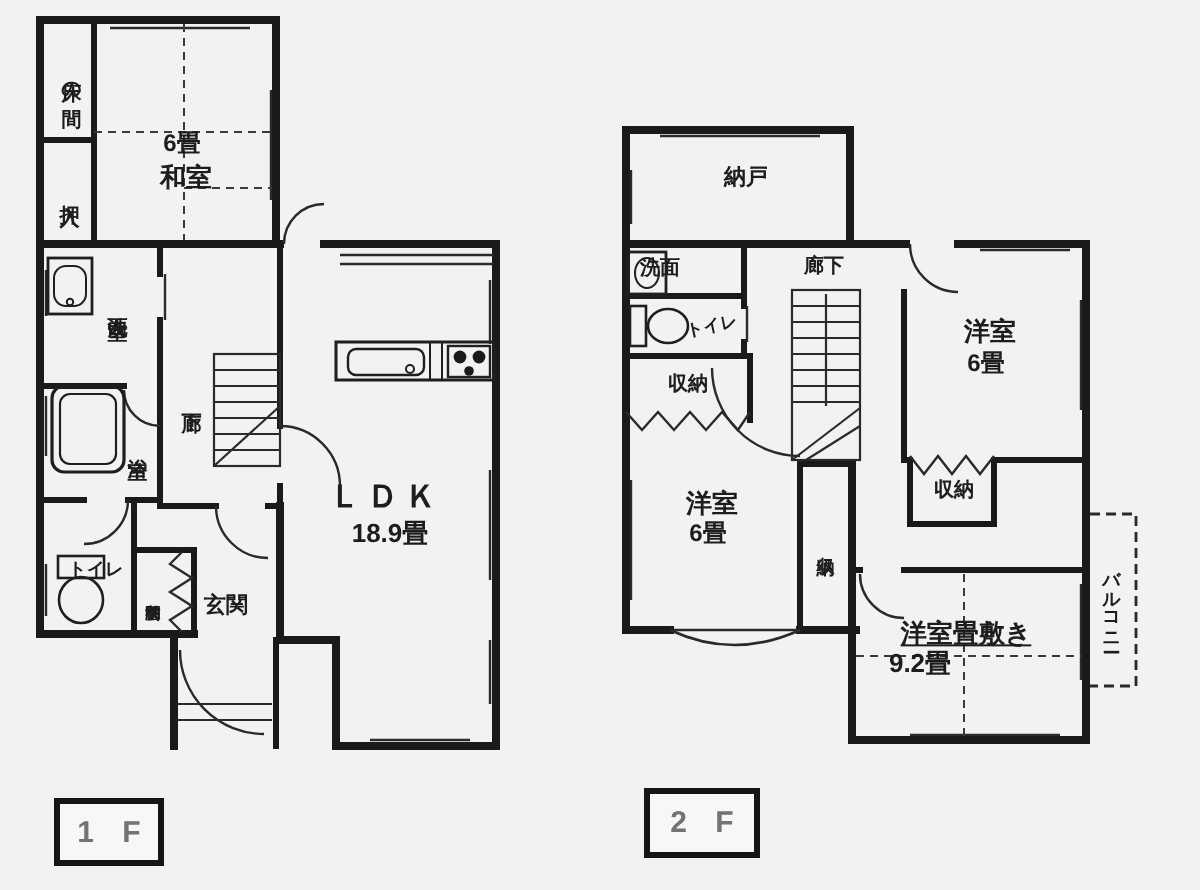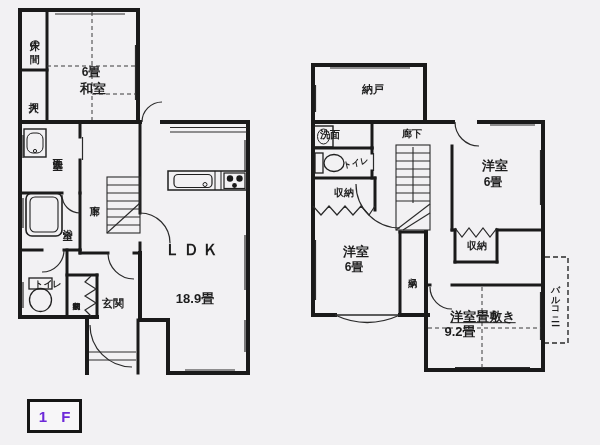--- a/index.html
+++ b/index.html
@@ -17,21 +17,21 @@
     color:#1d1d1d;font-weight:700;white-space:nowrap;
     line-height:1.05;text-align:center;
   }
   .v{
     writing-mode:vertical-rl;text-orientation:upright;
     letter-spacing:1px;
   }
   .fbox{
     position:absolute;border:3px solid #151515;background:#f7f6f8;
     display:flex;align-items:center;justify-content:center;
-    color:#6d28d9;font-weight:700;font-size:15px;letter-spacing:5px;
+    color:#737373;font-weight:700;font-size:15px;letter-spacing:5px;
     padding-left:5px; 
     box-sizing:border-box;
   }
 </style>
 </head>
 <body>
 
 <div id="plan">
 
 <svg width="600" height="445" viewBox="0 0 600 445">
@@ -225,32 +225,33 @@
   <div class="lbl" style="left:93px;top:57px;font-size:13px;margin-top:32px;">和室</div>
   <div class="lbl" style="left:91px;top:72px;font-size:12px;">6畳</div>
   <div class="lbl v" style="left:33px;top:95px;font-size:10px;">押入</div>
   <div class="lbl v" style="left:57px;top:152px;font-size:10px;">洗面室</div>
   <div class="lbl v" style="left:67px;top:222px;font-size:10px;">浴室</div>
   <div class="lbl v" style="left:94px;top:199px;font-size:10px;">廊下</div>
   <div class="lbl" style="left:48px;top:285px;font-size:9px;">トイレ</div>
   <div class="lbl v" style="left:76px;top:296px;font-size:7.5px;letter-spacing:0;">玄関収納</div>
   <div class="lbl" style="left:113px;top:304px;font-size:11px;">玄関</div>
   <div class="lbl" style="left:193px;top:250px;font-size:16px;letter-spacing:3px;">ＬＤＫ</div>
-  <div class="lbl" style="left:195px;top:267px;font-size:13px;margin-top:32px;">18.9畳</div>
+  <div class="lbl" style="left:195px;top:267px;font-size:13px;">18.9畳</div>
 
   <div class="lbl" style="left:373px;top:90px;font-size:11px;text-align:right;">納戸</div>
   <div class="lbl" style="left:330px;top:135px;font-size:10px;">洗面</div>
   <div class="lbl" style="left:412px;top:134px;font-size:10px;">廊下</div>
   <div class="lbl" style="left:356px;top:163px;font-size:8.5px;transform:translate(-50%,-50%) rotate(-12deg);">トイレ</div>
   <div class="lbl" style="left:344px;top:193px;font-size:10px;">収納</div>
   <div class="lbl" style="left:495px;top:166px;font-size:13px;">洋室</div>
   <div class="lbl" style="left:493px;top:182px;font-size:12px;">6畳</div>
   <div class="lbl" style="left:477px;top:246px;font-size:10px;">収納</div>
   <div class="lbl" style="left:356px;top:252px;font-size:13px;">洋室</div>
   <div class="lbl" style="left:354px;top:267px;font-size:12px;">6畳</div>
   <div class="lbl v" style="left:412px;top:272px;font-size:9px;">収納</div>
   <div class="lbl" style="left:483px;top:317px;font-size:13px;text-decoration:underline;">洋室畳敷き</div>
   <div class="lbl" style="left:460px;top:332px;font-size:13px;">9.2畳</div>
   <div class="lbl v" style="left:555px;top:300px;font-size:9px;letter-spacing:0;">バルコニー</div>
 
   <div class="fbox" style="left:27px;top:399px;width:55px;height:34px;">1 F</div>
+  <div class="fbox" style="left:322px;top:394px;width:58px;height:35px;">2 F</div>
 
 </div>
 
 </body></html>

